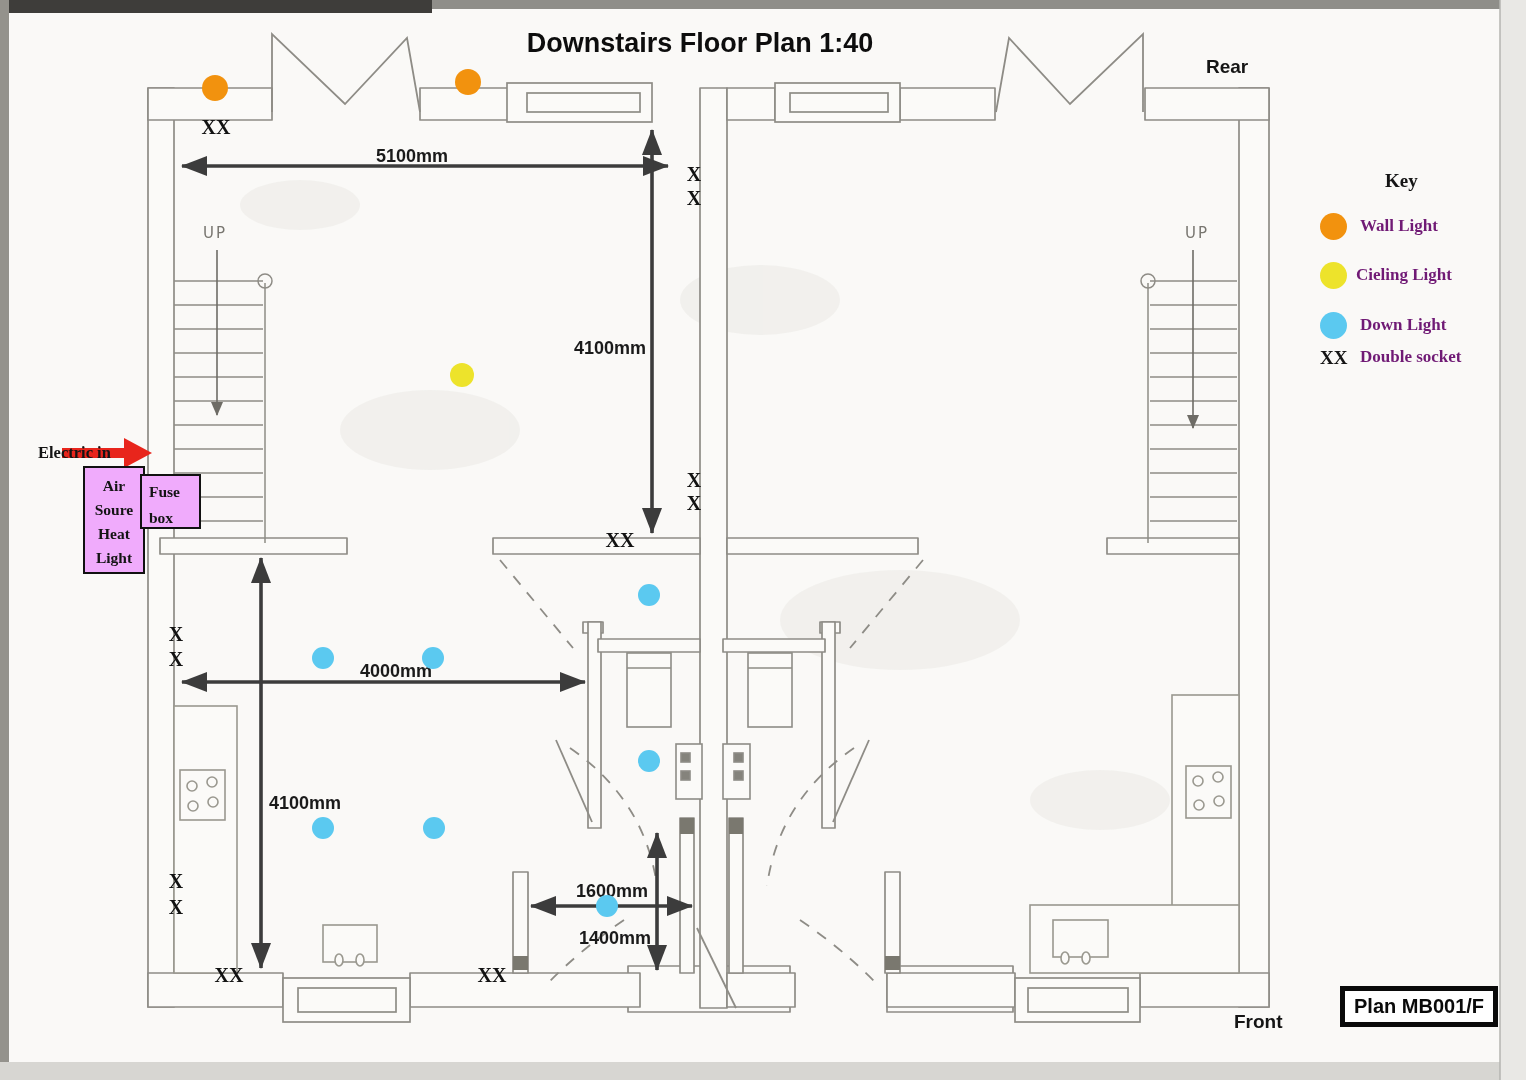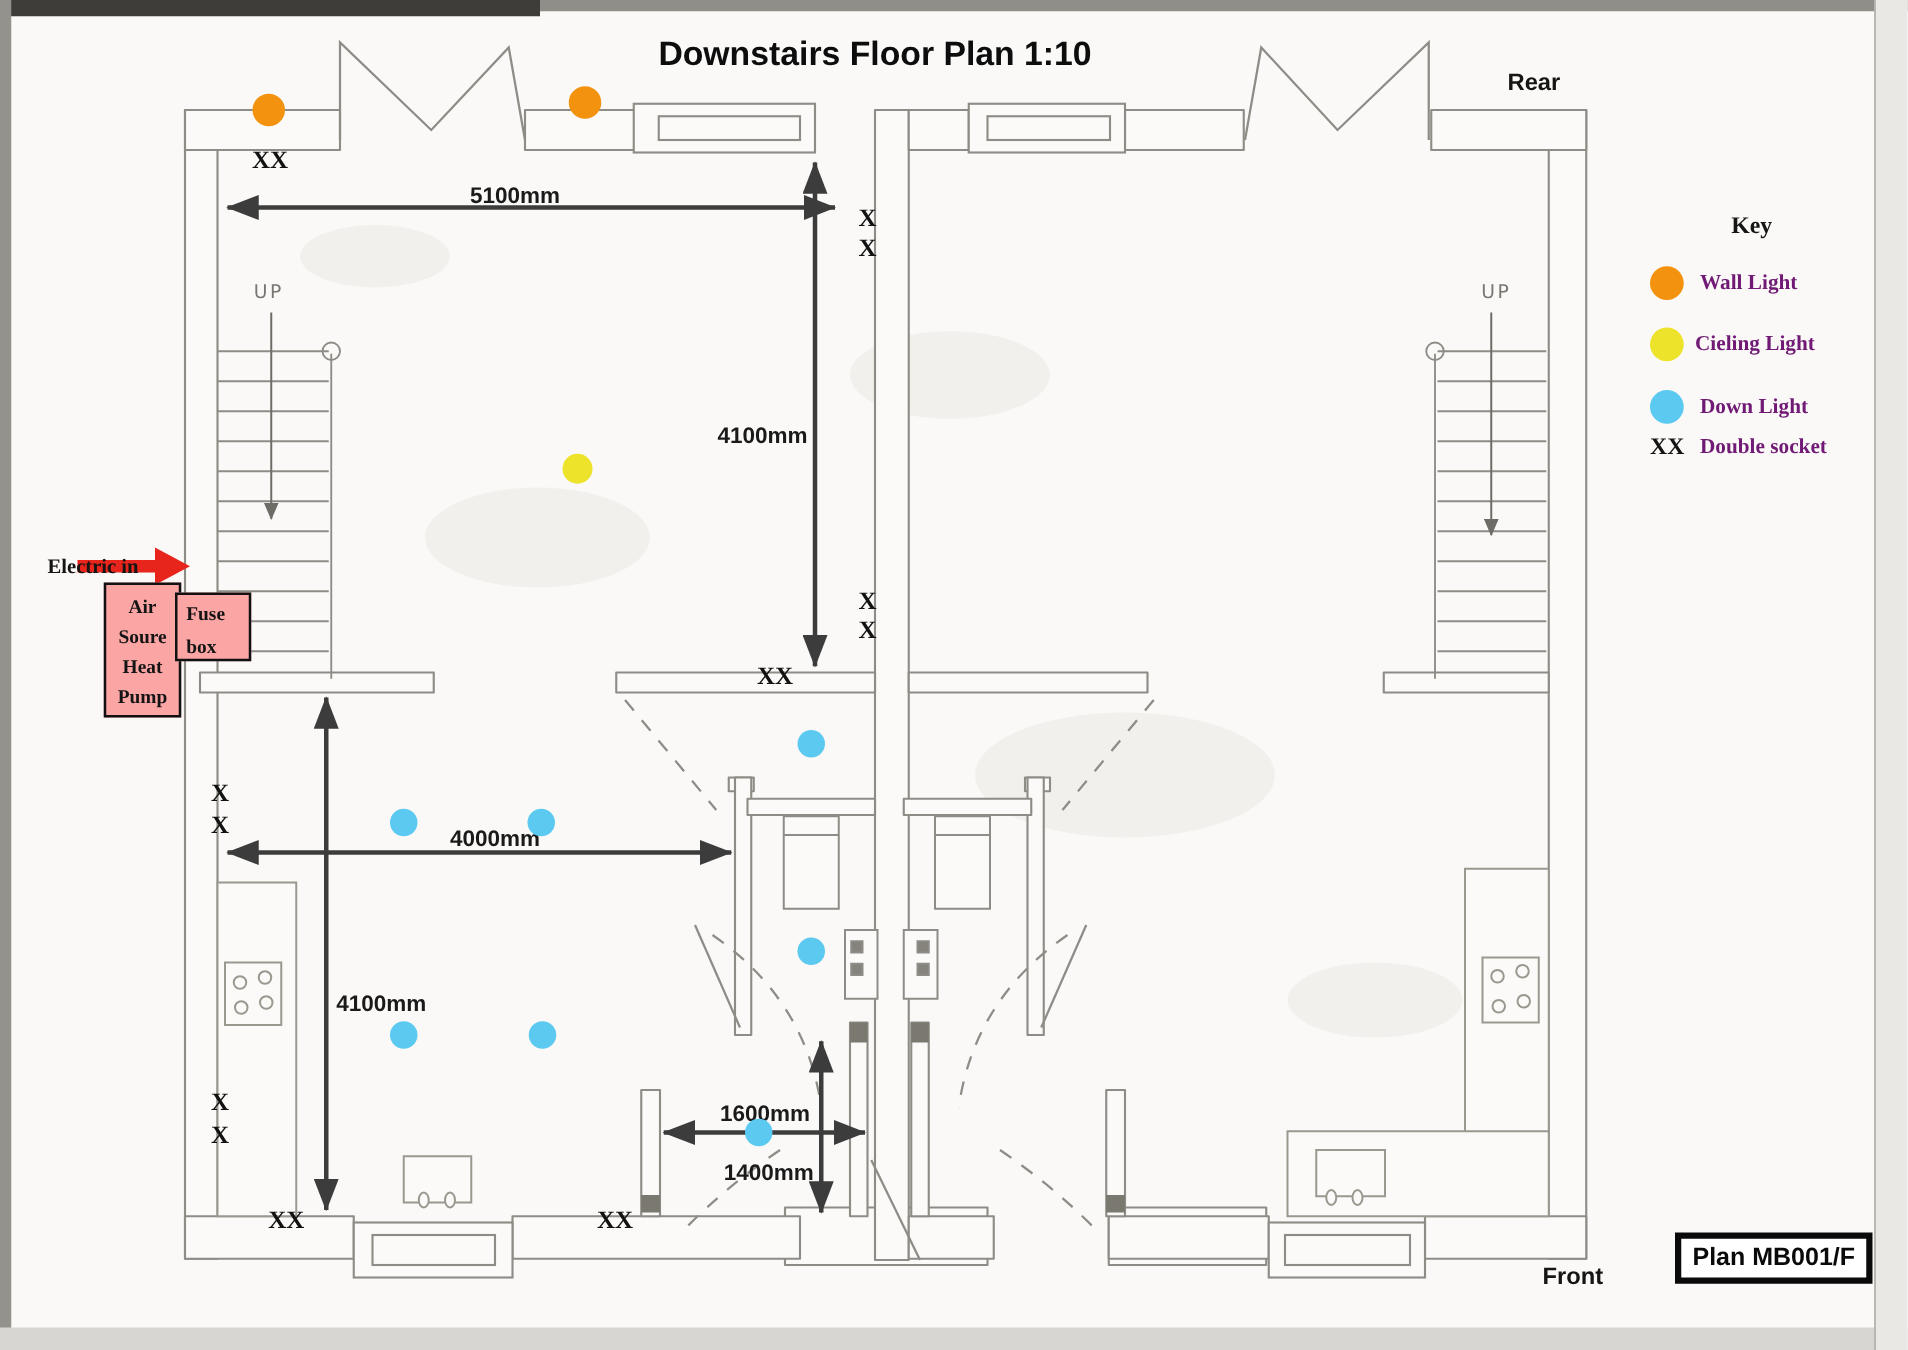--- a/index.html
+++ b/index.html
@@ -5,21 +5,21 @@
   html,body{margin:0;padding:0;}
   body{width:1526px;height:1080px;position:relative;background:#f5f4f1;overflow:hidden;
        font-family:"Liberation Sans",sans-serif;}
   #plan-svg{position:absolute;left:0;top:0;}
   .ov{position:absolute;z-index:5;}
   .title{font:bold 27px "Liberation Sans",sans-serif;color:#0d0d0d;text-align:center;}
   .compass{font:bold 19px "Liberation Sans",sans-serif;color:#151515;}
   .planref{border:5px solid #0a0a0a;background:#ffffff;padding:4px 9px;
            font:bold 20px "Liberation Sans",sans-serif;color:#0a0a0a;}
   .serifb{font:bold 16.5px "Liberation Serif",serif;color:#141414;margin-top:13px;}
-  .annot-box{border:2.5px solid #111;background:#fca5a5;color:#141414;
+  .annot-box{border:2.5px solid #111;background:#f0abfc;color:#141414;
              font:bold 15.5px "Liberation Serif",serif;}
   .ashp{width:58px;height:98px;text-align:center;padding-top:6px;line-height:1.55;}
   .fuse{width:50px;height:48px;padding:3px 0 0 7px;line-height:1.7;}
   .keytitle{font:bold 19px "Liberation Serif",serif;color:#151515;}
   .kdot{width:27px;height:27px;border-radius:50%;display:block;}
   .klabel{font:bold 17px "Liberation Serif",serif;color:#701a75;white-space:nowrap;}
   .kxx{font:bold 19px "Liberation Serif",serif;color:#141414;}
   .dim-label{font:bold 18px "Liberation Sans",sans-serif;fill:#1a1a1a;}
   .socket-x{font:bold 20px "Liberation Serif",serif;fill:#121212;}
   .up-label{font:15px "DejaVu Sans",sans-serif;fill:#787670;letter-spacing:2px;}
@@ -221,35 +221,35 @@
       <circle cx="323" cy="658" r="11" fill="#5BC9F0"></circle>
       <circle cx="433" cy="658" r="11" fill="#5BC9F0"></circle>
       <circle cx="323" cy="828" r="11" fill="#5BC9F0"></circle>
       <circle cx="434" cy="828" r="11" fill="#5BC9F0"></circle>
       <circle cx="649" cy="595" r="11" fill="#5BC9F0"></circle>
       <circle cx="649" cy="761" r="11" fill="#5BC9F0"></circle>
       <circle cx="607" cy="906" r="11" fill="#5BC9F0"></circle>
     </g>
 </svg>
 
-<div class="ov title" style="left:470px;top:28px;width:460px;">Downstairs Floor Plan 1:10</div>
+<div class="ov title" style="left:470px;top:28px;width:460px;">Downstairs Floor Plan 1:40</div>
 
 <div class="ov compass" style="left:1206px;top:56px;">Rear</div>
 
 <div class="ov compass" style="left:1234px;top:1011px;">Front</div>
 
 <div class="ov planref" style="left:1296px;top:986px;margin-left:44px;">Plan MB001/F</div>
 
 <div class="ov serifb" style="left:38px;top:430px;">Electric in</div>
 
 <div class="ov annot-box ashp" style="left:83px;top:466px;">
   <div>Air</div>
   <div>Soure</div>
   <div>Heat</div>
-  <div>Pump</div>
+  <div>Light</div>
 </div>
 
 <div class="ov annot-box fuse" style="left:140px;top:474px;">
   <div>Fuse</div>
   <div>box</div>
 </div>
 
 <div>
   <div class="ov keytitle" style="left:1385px;top:170px;text-align:center;">Key</div>
 

